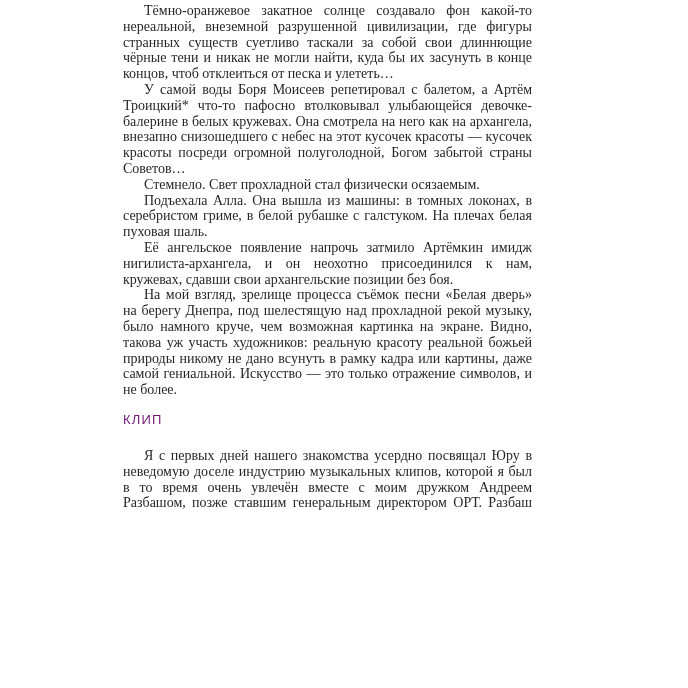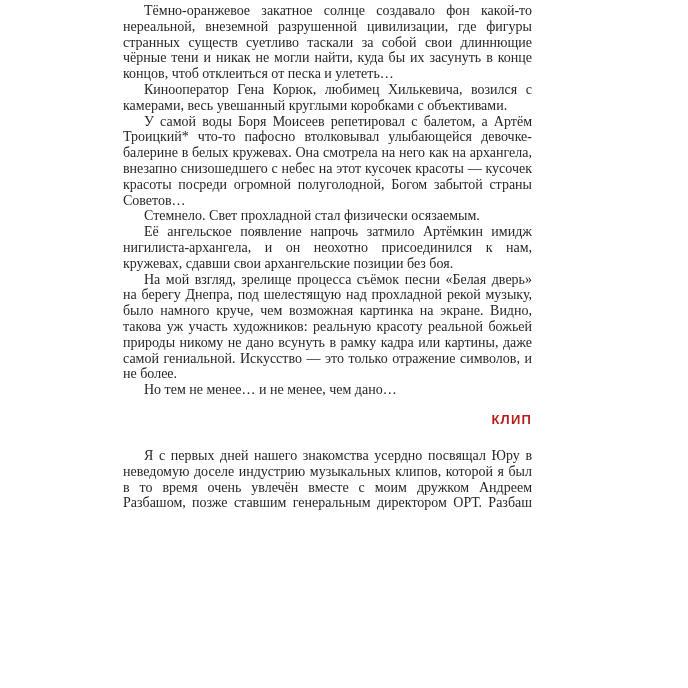--- a/index.html
+++ b/index.html
@@ -30,46 +30,45 @@
     text-align: justify;
     text-indent: 21px;
     color: #262626;
     hyphens: auto;
     -webkit-hyphens: auto;
   }
   h2.section-heading {
     margin: 14px 0 21px 0;
     font-family: "Liberation Sans", sans-serif;
     font-size: 13px;
-    font-weight: 700;
+    font-weight: 400;
     letter-spacing: 1.2px;
-    text-align: right;
-    color: #b91c1c;
+    text-align: left;
+    color: #701a75;
   }
   .page-number {
     position: absolute;
     left: 140px;
     top: 688px;
     font-family: "Liberation Serif", serif;
     font-size: 13.5px;
     color: #2e2e2e;
   }
 </style>
 </head>
 <body>
 
 <div class="page">
   <div class="text-block">
     <p class="body">Тёмно-оранжевое закатное солнце создавало фон какой-то нереальной, внеземной разрушенной цивилизации, где фигуры странных существ суетливо таскали за собой свои длиннющие чёрные тени и никак не могли найти, куда бы их засунуть в конце концов, чтоб отклеиться от песка и улететь…</p>
-    <p class="body">Кинооператор Гена Корюк, любимец Хилькевича, возился с камерами, весь увешанный круглыми коробками с объективами.</p>
     <p class="body">У самой воды Боря Моисеев репетировал с балетом, а Артём Троицкий* что-то пафосно втолковывал улыбающейся девочке-балерине в белых кружевах. Она смотрела на него как на архангела, внезапно снизошедшего с небес на этот кусочек красоты — кусочек красоты посреди огромной полуголодной, Богом забытой страны Советов…</p>
     <p class="body">Стемнело. Свет прохладной стал физически осязаемым.</p>
+    <p class="body">Подъехала Алла. Она вышла из машины: в томных локонах, в серебристом гриме, в белой рубашке с галстуком. На плечах белая пуховая шаль.</p>
     <p class="body">Её ангельское появление напрочь затмило Артёмкин имидж нигилиста-архангела, и он неохотно присоединился к нам, кружевах, сдавши свои архангельские позиции без боя.</p>
     <p class="body">На мой взгляд, зрелище процесса съёмок песни «Белая дверь» на берегу Днепра, под шелестящую над прохладной рекой музыку, было намного круче, чем возможная картинка на экране. Видно, такова уж участь художников: реальную красоту реальной божьей природы никому не дано всунуть в рамку кадра или картины, даже самой гениальной. Искусство — это только отражение символов, и не более.</p>
-    <p class="body">Но тем не менее… и не менее, чем дано…</p>
 
     <h2 class="section-heading">КЛИП</h2>
 
     <p class="body">Я с первых дней нашего знакомства усердно посвящал Юру в неведомую доселе индустрию музыкальных клипов, которой я был в то время очень увлечён вместе с моим дружком Андреем Разбашом, позже ставшим генеральным директором ОРТ. Разбаш работал монтажёром-редактором в редакции музыкальных программ ЦТВ и подсел на эту фишку, когда мне привезли из Европы видеозаписи с первыми клипами.</p>
     <p class="body">Помню, заходим мы с Андреем в музыкальную редакцию на шестом этаже в Останкино.</p>
 
   </div>
 
   <div class="page-number">140</div>
 </div>

